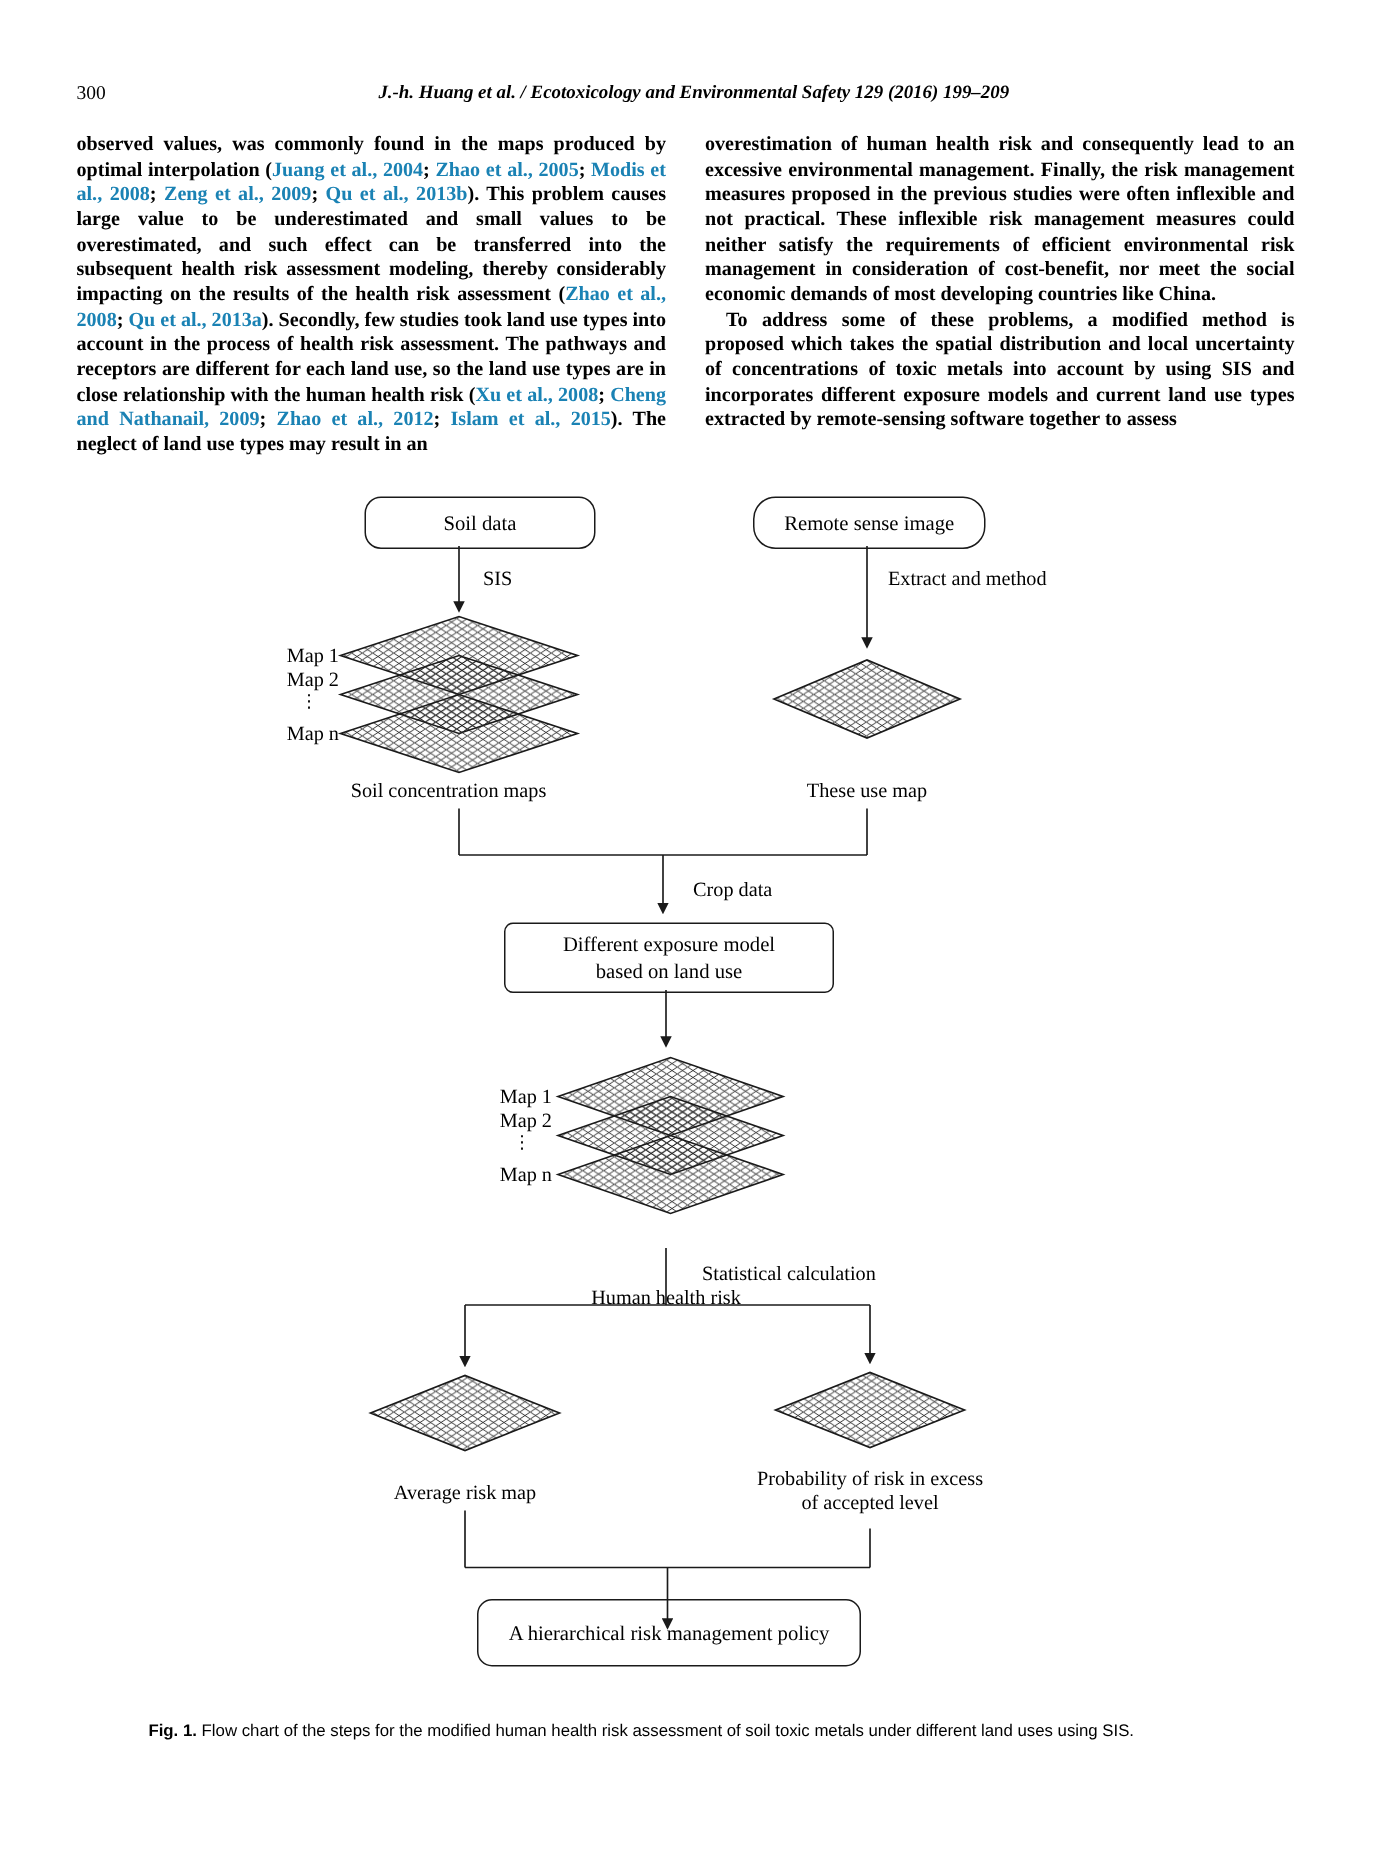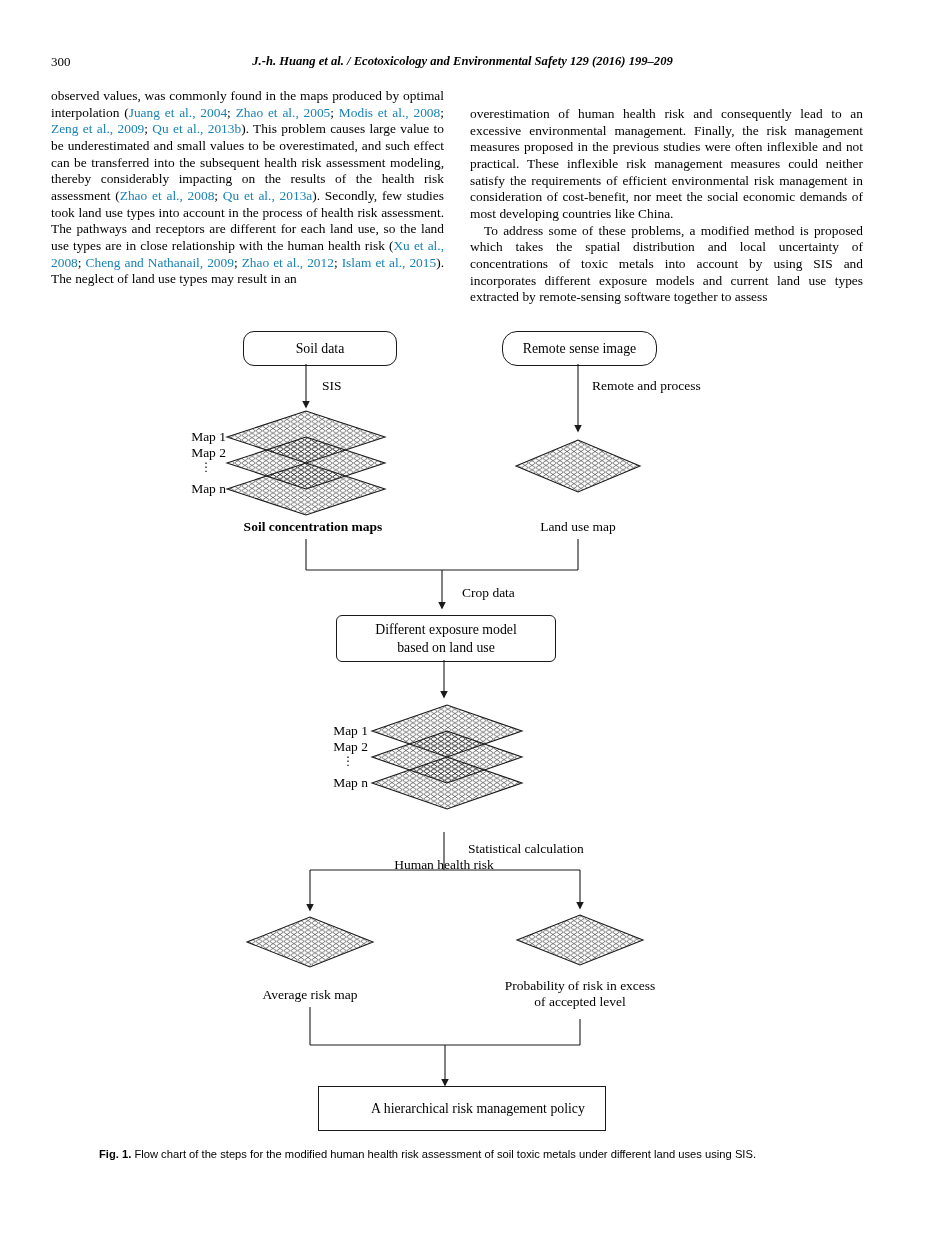--- a/index.html
+++ b/index.html
@@ -1,22 +1,22 @@
 <!DOCTYPE html>
 <html style="--cite: #1a82b4;"><head>
 <meta charset="utf-8">
 <style>
   html,body{margin:0;padding:0;}
   body{width:925px;height:1234px;background:#ffffff;font-family:"Liberation Serif",serif;color:#000;position:relative;overflow:hidden;}
   .pagenum{position:absolute;left:51px;top:54px;font-size:13px;}
   .runhead{position:absolute;left:0;top:54px;width:925px;text-align:center;font-style:italic;font-size:12.6px;font-weight:bold;}
   .col{position:absolute;top:88px;width:393px;font-size:13.4px;line-height:16.65px;text-align:justify;}
   .col-left{left:51px;}
-  .col-right{left:470px;margin-top:18px;}
-  .col p{margin:0;}
+  .col-right{left:470px;}
+  .col p{margin:0;font-weight:bold;}
   .col p.indent{text-indent:14px;}
   .cite{color:var(--cite,#1a82b4);cursor:pointer;}
   .figure{position:absolute;left:0;top:325px;width:925px;height:815px;}
   .fig-svg{position:absolute;left:0;top:0;}
   .fbox{position:absolute;border:1.3px solid #1a1a1a;display:flex;flex-direction:column;align-items:center;justify-content:center;font-size:13.8px;text-align:center;line-height:1.3;}
   .round{border-radius:11px;}
   .fig-label{position:absolute;font-size:13.5px;white-space:nowrap;}
   .cx{transform:translateX(-50%);text-align:center;}
   .rx{transform:translateX(-100%);text-align:right;}
   .vdots{font-size:12px;line-height:1;letter-spacing:0;}
@@ -80,29 +80,29 @@
   </svg>
 
   <div class="fbox round" style="left:230px;top:6px;width:152px;height:33px;margin-left:13px;">
     <span>Soil data</span>
   </div>
   <div class="fbox round" style="left:502px;top:6px;width:153px;height:33px;border-radius:15px;">
     <span>Remote sense image</span>
   </div>
 
   <div class="fig-label" style="left:322px;top:53px;">SIS</div>
-  <div class="fig-label" style="left:592px;top:53px;">Remote and process</div>
+  <div class="fig-label" style="left:592px;top:53px;">Extract and method</div>
 
   <div class="fig-label rx" style="left:226px;top:104px;">Map 1</div>
   <div class="fig-label rx" style="left:226px;top:120px;">Map 2</div>
   <div class="fig-label rx vdots" style="left:212px;top:136px;">⋮</div>
   <div class="fig-label rx" style="left:226px;top:156px;">Map n</div>
 
-  <div class="fig-label cx" style="left:313px;top:194px;font-weight:bold;">Soil concentration maps</div>
-  <div class="fig-label cx" style="left:578px;top:194px;">Land use map</div>
+  <div class="fig-label cx" style="left:299px;top:194px;">Soil concentration maps</div>
+  <div class="fig-label cx" style="left:578px;top:194px;">These use map</div>
 
   <div class="fig-label" style="left:462px;top:260px;">Crop data</div>
 
   <div class="fbox" style="left:336px;top:290px;width:218px;height:45px;border-radius:6px;text-align:right;">
     <span>Different exposure model</span>
     <span>based on land use</span>
   </div>
 
   <div class="fig-label rx" style="left:368px;top:398px;">Map 1</div>
   <div class="fig-label rx" style="left:368px;top:414px;">Map 2</div>
@@ -111,21 +111,21 @@
 
   <div class="fig-label cx" style="left:444px;top:489px;margin-top:43px;">Human health risk</div>
   <div class="fig-label" style="left:468px;top:516px;">Statistical calculation</div>
 
   <div class="fig-label cx" style="left:310px;top:662px;">Average risk map</div>
   <div class="fig-label cx" style="left:580px;top:653px;">
     <div>Probability of risk in excess</div>
     <div>of accepted level</div>
   </div>
 
-  <div class="fbox" style="left:318px;top:761px;width:254px;height:43px;border-radius:0;padding-left:32px;">
+  <div class="fbox" style="left:318px;top:741px;width:254px;height:43px;border-radius:10px;">
     <span>A hierarchical risk management  policy</span>
   </div>
 </div>
 
 <div class="caption">
   <b>Fig. 1.</b>
   <span> </span>
   <span>Flow chart of the steps for the modified human health risk assessment of soil toxic metals under different land uses using SIS.</span>
 </div>
 

